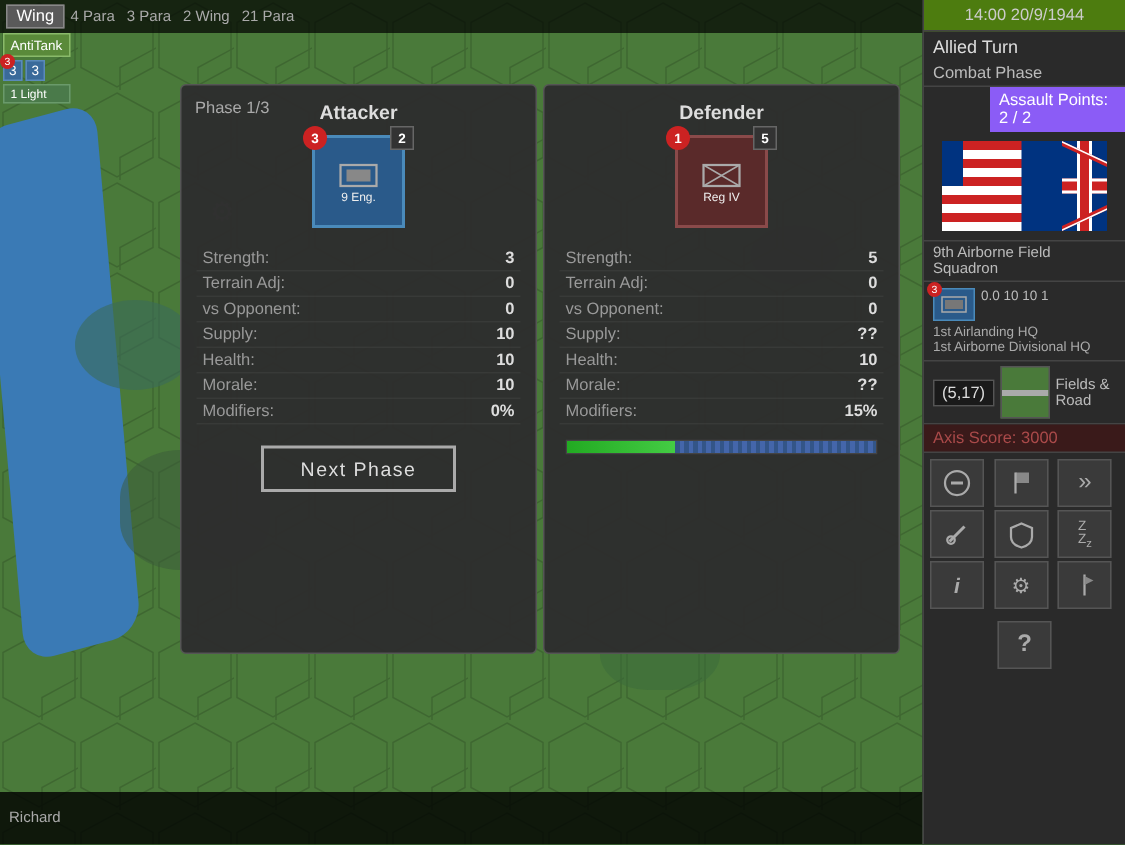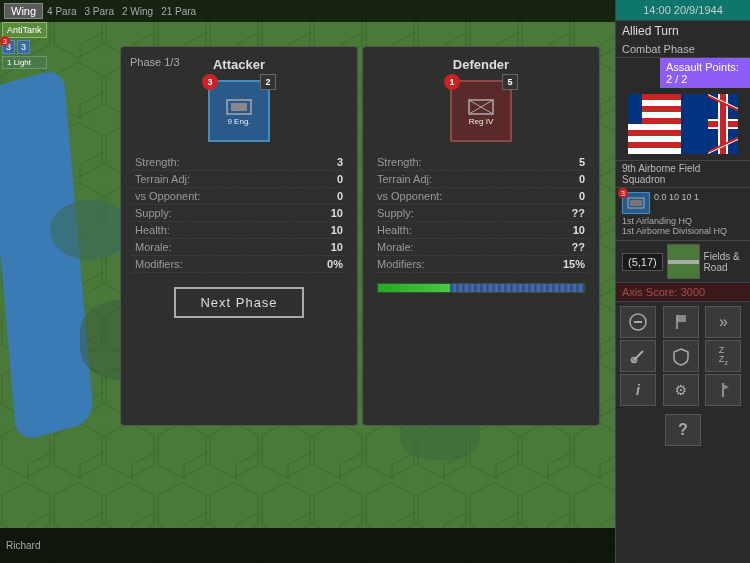--- a/index.html
+++ b/index.html
@@ -62,21 +62,21 @@
       display: flex;
       align-items: center;
       gap: 8px;
       color: #ccc;
       font-size: 10px;
     }
 
     
     #combat-overlay {
       position: absolute;
-      top: 46px;
+      top: 56px;
       left: 120px;
       width: 480px;
       height: 380px;
       display: flex;
       gap: 4px;
       z-index: 20;
     }
 
     .combat-panel {
       flex: 1;
@@ -248,21 +248,21 @@
       right: 0;
       width: 135px;
       height: 563px;
       background: #2a2a2a;
       border-left: 1px solid #444;
       display: flex;
       flex-direction: column;
     }
 
     .sidebar-time {
-      background: #0f766e;
+      background: #4d7c0f;
       color: #ccc;
       text-align: center;
       padding: 4px;
       font-size: 11px;
       border-bottom: 1px solid #444;
     }
 
     .sidebar-label {
       color: #ddd;
       font-size: 12px;

